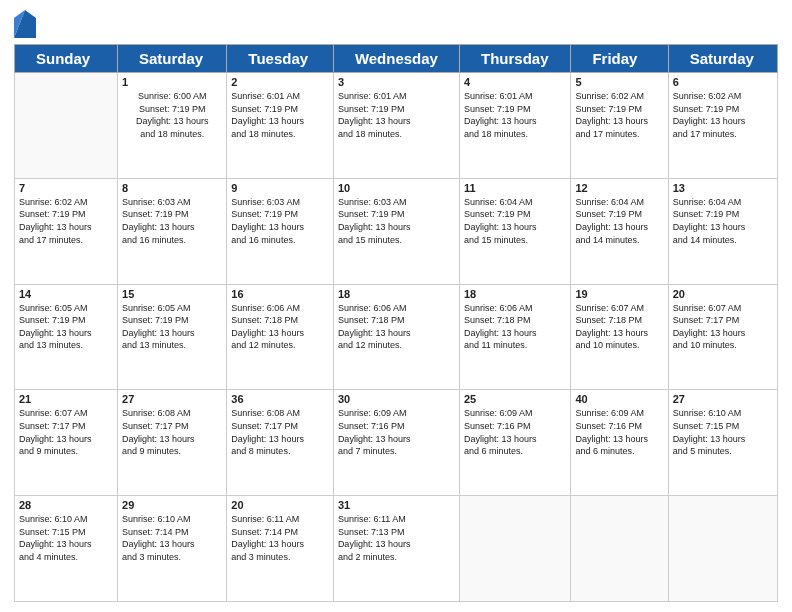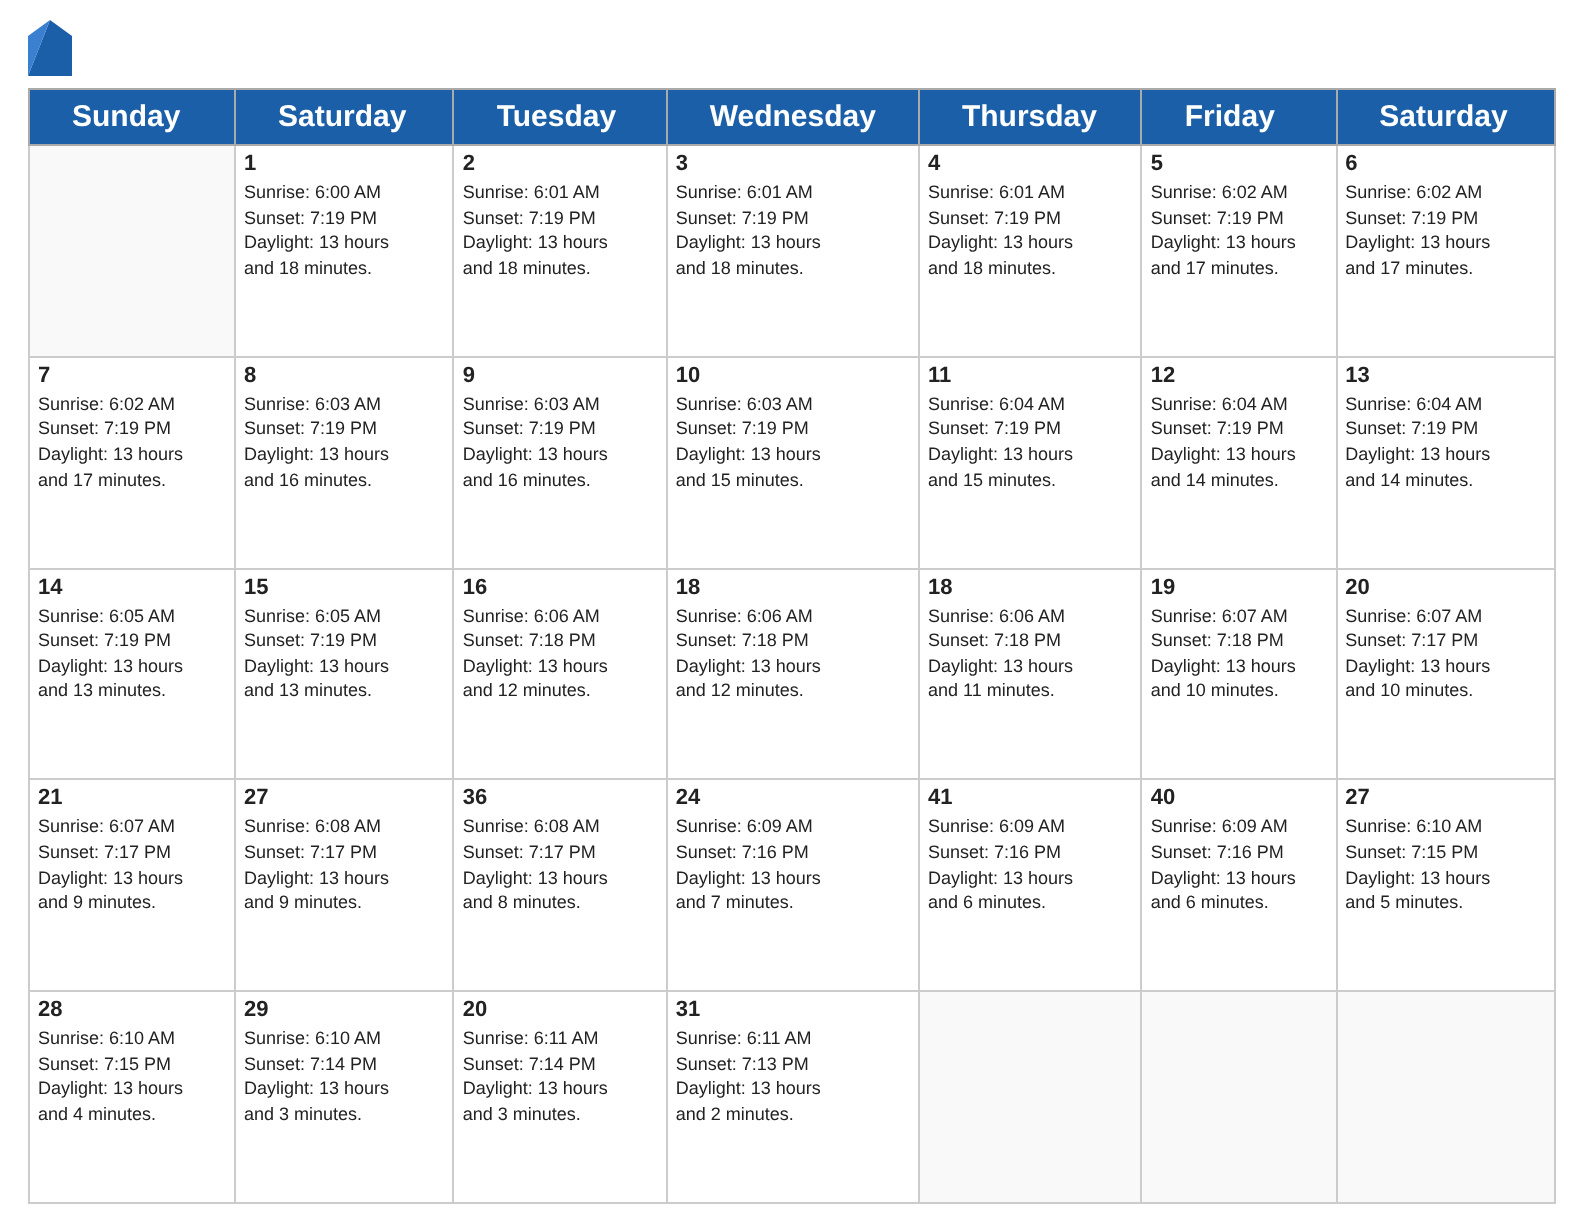--- a/index.html
+++ b/index.html
@@ -129,21 +129,21 @@
           <th>Thursday</th>
           <th>Friday</th>
           <th>Saturday</th>
         </tr>
     </thead>
     <tbody id="calendar-body">
     <tr>
           <td class="empty-cell"></td>
           <td>
             <span class="day-num">1</span>
-            <div class="day-info" style="white-space: pre-line;">Sunrise: 6:00 AM
+            <div class="day-info" style="white-space: pre-line; text-align: center;">Sunrise: 6:00 AM
 Sunset: 7:19 PM
 Daylight: 13 hours
 and 18 minutes.</div>
           </td>
           <td>
             <span class="day-num">2</span>
             <div class="day-info" style="white-space: pre-line;">Sunrise: 6:01 AM
 Sunset: 7:19 PM
 Daylight: 13 hours
 and 18 minutes.</div>
@@ -295,28 +295,28 @@
 and 9 minutes.</div>
           </td>
           <td>
             <span class="day-num">36</span>
             <div class="day-info" style="white-space: pre-line;">Sunrise: 6:08 AM
 Sunset: 7:17 PM
 Daylight: 13 hours
 and 8 minutes.</div>
           </td>
           <td>
-            <span class="day-num">24</span>
+            <span class="day-num">30</span>
             <div class="day-info" style="white-space: pre-line;">Sunrise: 6:09 AM
 Sunset: 7:16 PM
 Daylight: 13 hours
 and 7 minutes.</div>
           </td>
           <td>
-            <span class="day-num">41</span>
+            <span class="day-num">25</span>
             <div class="day-info" style="white-space: pre-line;">Sunrise: 6:09 AM
 Sunset: 7:16 PM
 Daylight: 13 hours
 and 6 minutes.</div>
           </td>
           <td>
             <span class="day-num">40</span>
             <div class="day-info" style="white-space: pre-line;">Sunrise: 6:09 AM
 Sunset: 7:16 PM
 Daylight: 13 hours

